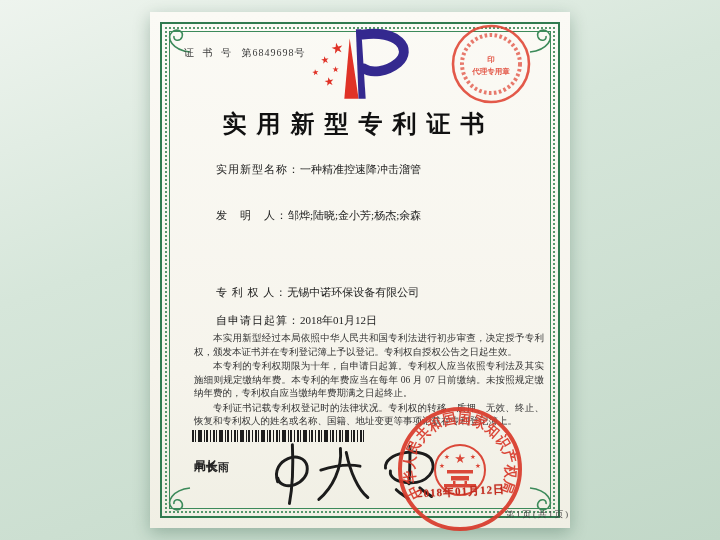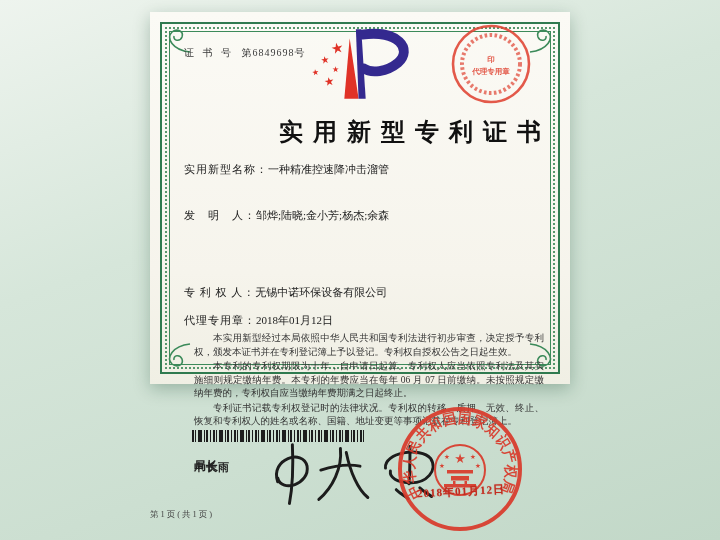--- a/index.html
+++ b/index.html
@@ -2,21 +2,21 @@
 <html><head>
 <meta charset="utf-8">
 <style>
   html,body{margin:0;padding:0;}
   body{
     width:720px;height:540px;position:relative;overflow:hidden;
     background:linear-gradient(160deg,#eef4ee 0%,#d6e6da 38%,#c2d8c8 100%);
     font-family:"Liberation Serif", serif;
   }
   .paper{
-    position:absolute;left:150px;top:12px;width:420px;height:372px;
+    position:absolute;left:150px;top:12px;width:420px;height:516px;
     background:linear-gradient(180deg,#fbfaf5 0%,#f6f4ec 70%,#f0efe4 100%);
     box-shadow:0 5px 16px rgba(10,60,35,.28);
   }
   .frame{
     position:absolute;left:10px;top:10px;right:10px;bottom:10px;
     border:2px solid #2f7a4f;pointer-events:none;
   }
   .frame::before{
     content:"";position:absolute;left:3px;top:3px;right:3px;bottom:3px;
     border:2px dotted #55976c;
@@ -30,47 +30,47 @@
   .fl-tr{right:12px;top:12px;transform:scaleX(-1);}
   .fl-bl{left:12px;bottom:12px;transform:scaleY(-1);}
   .fl-br{right:12px;bottom:12px;transform:scale(-1,-1);}
   .cert-no{
     position:absolute;left:34px;top:34px;font-size:10px;color:#3a3a3a;letter-spacing:1px;
   }
   .cert-no .lab{letter-spacing:3px;margin-right:4px;}
   .logo{position:absolute;left:152px;top:12px;width:122px;height:80px;}
   .agency-seal{position:absolute;left:299px;top:10px;width:84px;height:84px;opacity:.88;}
   .title{
-    position:absolute;left:0;right:3px;top:88px;text-align:right;
-    font-size:24px;font-weight:bold;color:#111;letter-spacing:10px;margin:16px;
+    position:absolute;left:0;right:3px;top:88px;text-align:center;
+    font-size:24px;font-weight:bold;color:#111;letter-spacing:10px;margin:8px;
   }
   .field{position:absolute;left:34px;right:26px;font-size:11px;color:#222;white-space:nowrap;}
   .f0{top:150px;} .f1{top:196px;} .f2{top:217px;} .f3{top:245px;} .f4{top:273px;} .f5{top:301px;}
-  .flabel{letter-spacing:1px;}
+  .flabel{letter-spacing:1px;margin-left:32px;}
   .body-text{position:absolute;left:28px;right:26px;top:320px;color:#333;}
   .body-text p{
     margin:0 0 1px 16px;font-size:9.5px;line-height:13.5px;text-align:justify;text-indent:2em;
   }
   .barcode{
     position:absolute;left:42px;top:418px;width:172px;height:12px;
     background:
       repeating-linear-gradient(90deg,#1d1d1d 0 1px,transparent 1px 3px),
       repeating-linear-gradient(90deg,#1d1d1d 0 2px,transparent 2px 7px);
   }
   .officer-title{position:absolute;left:44px;top:446px;font-size:12px;font-weight:bold;color:#222;}
   .officer-name{position:absolute;left:44px;top:448px;font-size:11px;font-weight:bold;color:#222;letter-spacing:1px;}
   .signature{position:absolute;left:112px;top:426px;width:196px;height:72px;}
   .big-seal{position:absolute;left:245px;top:392px;width:130px;height:130px;opacity:.92;z-index:3;}
   .seal-date{
     position:absolute;left:246px;top:472px;width:130px;text-align:center;z-index:4;
     font-size:11px;font-weight:bold;color:#c22c1f;letter-spacing:1px;transform:rotate(-3deg);
     text-shadow:0 0 1px rgba(194,44,31,.55);
   }
   .footer{
-    position:absolute;left:0;right:0;top:497px;text-align:left;
+    position:absolute;left:0;right:0;top:497px;text-align:right;
     font-size:8.5px;color:#444;letter-spacing:2px;
   }
 </style>
 </head>
 <body>
 
 <div>
   <div class="paper">
 
     <div class="frame"></div>
@@ -116,21 +116,21 @@
     <div class="field f0">
       <span class="flabel">实用新型名称：</span><span class="fvalue">一种精准控速降冲击溜管</span>
     </div>
     <div class="field f1">
       <span class="flabel">发　明　人：</span><span class="fvalue">邹烨;陆晓;金小芳;杨杰;余森</span>
     </div>
     <div class="field f4">
       <span class="flabel">专 利 权 人：</span><span class="fvalue">无锡中诺环保设备有限公司</span>
     </div>
     <div class="field f5">
-      <span class="flabel">代理专用章：</span><span class="fvalue">2018年01月12日</span>
+      <span class="flabel">自申请日起算：</span><span class="fvalue">2018年01月12日</span>
     </div>
 
     <div class="body-text">
       <p>本实用新型经过本局依照中华人民共和国专利法进行初步审查，决定授予专利权，颁发本证书并在专利登记簿上予以登记。专利权自授权公告之日起生效。</p>
       <p>本专利的专利权期限为十年，自申请日起算。专利权人应当依照专利法及其实施细则规定缴纳年费。本专利的年费应当在每年 06 月 07 日前缴纳。未按照规定缴纳年费的，专利权自应当缴纳年费期满之日起终止。</p>
       <p>专利证书记载专利权登记时的法律状况。专利权的转移、质押、无效、终止、恢复和专利权人的姓名或名称、国籍、地址变更等事项记载在专利登记簿上。</p>
     </div>
 
     <div class="barcode"></div>
 

